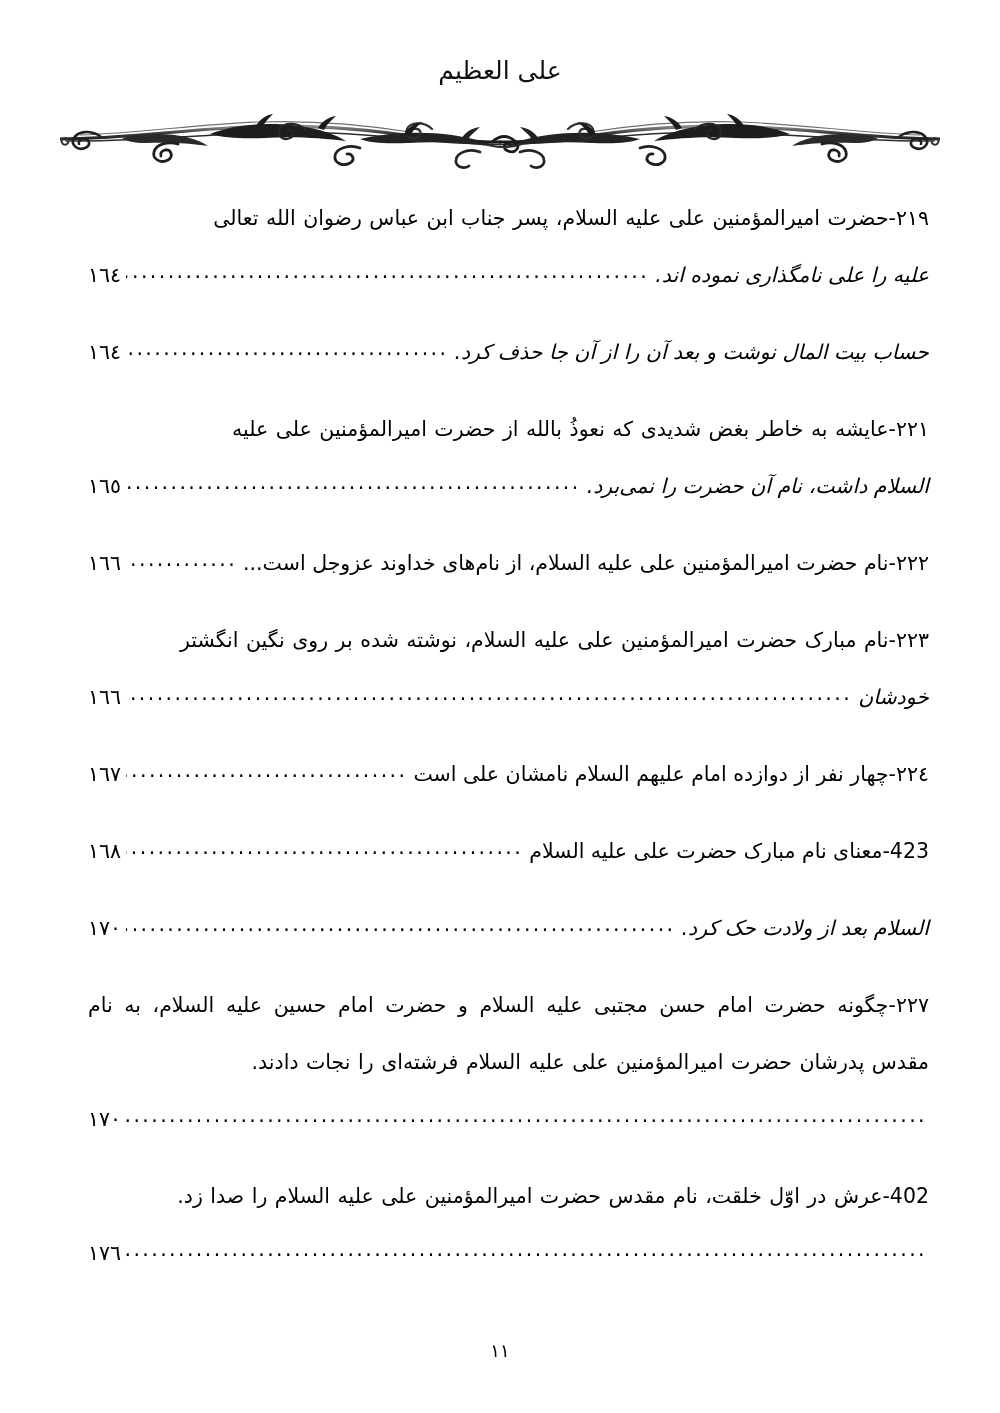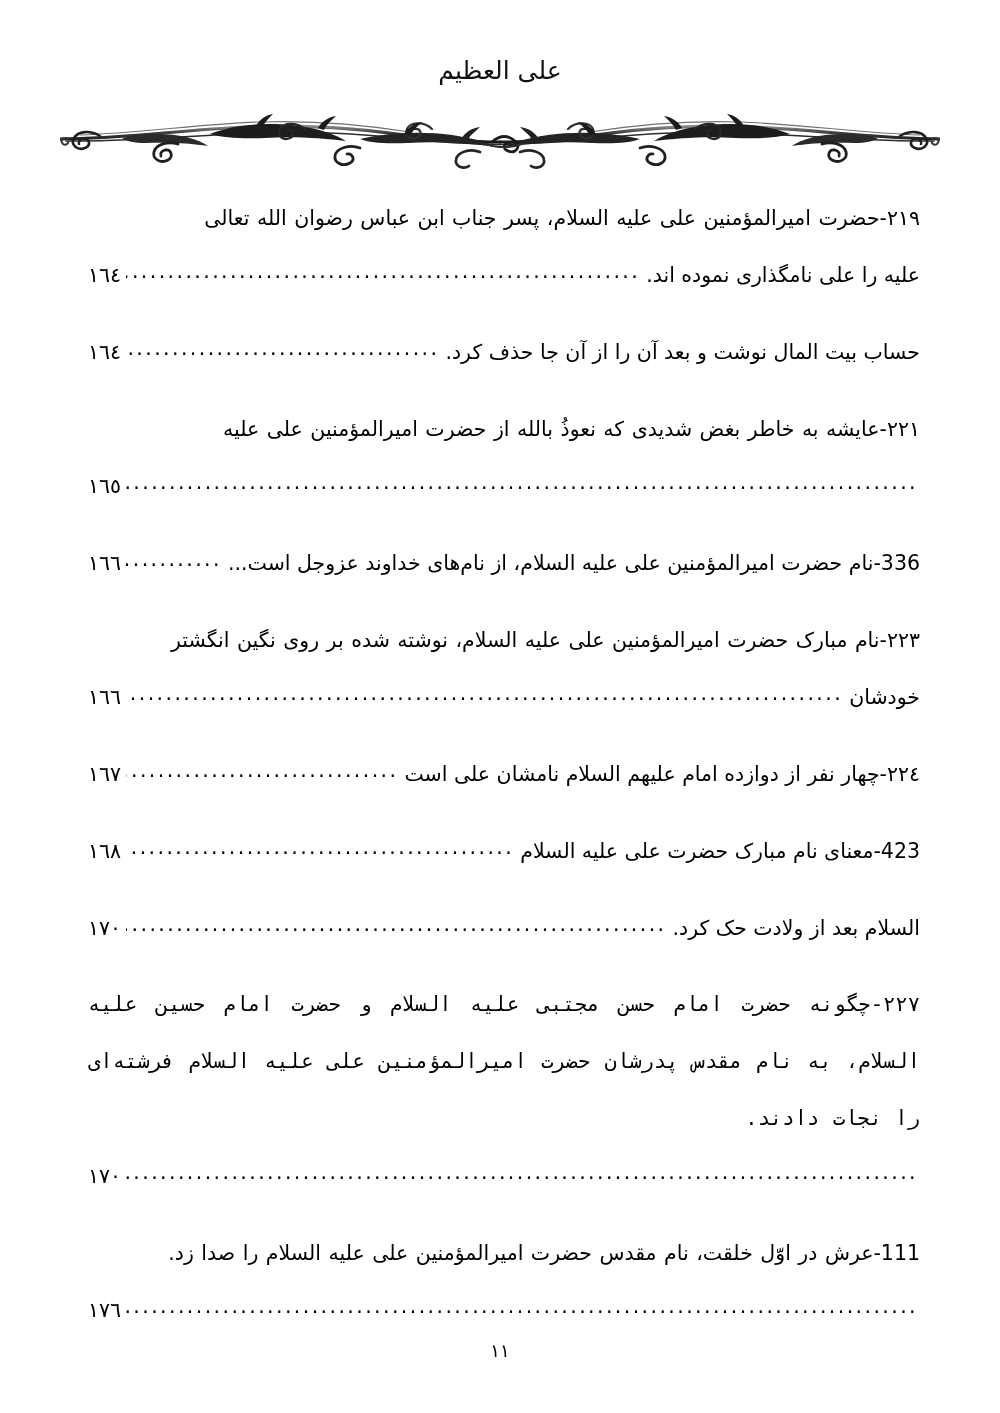--- a/index.html
+++ b/index.html
@@ -51,54 +51,54 @@
   .ornament-wrap svg {
     display: block;
     width: 880px;
     height: 62px;
   }
 
   
   .toc {
     position: absolute;
     top: 186px;
-    right: 80px;
+    right: 71px;
     left: 88px;
     direction: rtl;
     text-align: justify;
   }
   .toc-entry {
     margin: 0 0 20px 0;
     padding: 0;
   }
   .entry-text {
     font-size: 20.5px;
     line-height: 57px;
     direction: rtl;
     text-align: justify;
     text-align-last: right;
     word-spacing: 1px;
   }
   
   .entry-text.justify-both {
     text-align: justify;
-    font-family: Liberation Mono, monospace;
   }
   .leader-line {
     display: flex;
     flex-direction: row;
     align-items: baseline;
     direction: rtl;
     font-size: 20.5px;
     line-height: 57px;
     white-space: nowrap;
   }
   .leader-line .tail-text {
     flex: 0 0 auto;
     padding-left: 4px;
+    font-style: italic;
   }
   .leader-dots {
     flex: 1 1 auto;
     overflow: hidden;
     white-space: nowrap;
     font-size: 20.5px;
     letter-spacing: 2.4px;
     color: #000;
     position: relative;
     top: -4px;
@@ -214,28 +214,29 @@
       <div class="leader-line">
         <span class="tail-text">حساب بیت المال نوشت و بعد آن را از آن جا حذف کرد.</span>
         <span class="leader-dots">...................................................................................................................................................</span>
         <span class="page-num">١٦٤</span>
       </div>
     </div>
 
     <div class="toc-entry">
       <div class="entry-text">٢٢١-عایشه به خاطر بغض شدیدی که نعوذُ بالله از حضرت امیرالمؤمنین علی علیه</div>
       <div class="leader-line">
+        <span class="tail-text">السلام داشت، نام آن حضرت را نمی‌برد.</span>
         <span class="leader-dots">...................................................................................................................................................</span>
         <span class="page-num">١٦٥</span>
       </div>
     </div>
 
     <div class="toc-entry">
       <div class="inline-entry">
-        <span class="entry-head">336-نام حضرت امیرالمؤمنین علی علیه السلام، از نام‌های خداوند عزوجل است...</span>
+        <span class="entry-head">٢٢٢-نام حضرت امیرالمؤمنین علی علیه السلام، از نام‌های خداوند عزوجل است...</span>
         <span class="leader-dots">...................................................................................................................................................</span>
         <span class="page-num">١٦٦</span>
       </div>
     </div>
 
     <div class="toc-entry">
       <div class="entry-text">٢٢٣-نام مبارک حضرت امیرالمؤمنین علی علیه السلام، نوشته شده بر روی نگین انگشتر</div>
       <div class="leader-line">
         <span class="tail-text">خودشان</span>
         <span class="leader-dots">...................................................................................................................................................</span>
@@ -269,21 +270,21 @@
 
     <div class="toc-entry">
       <div class="entry-text justify-both">٢٢٧-چگونه حضرت امام حسن مجتبی علیه السلام و حضرت امام حسین علیه السلام، به نام مقدس پدرشان حضرت امیرالمؤمنین علی علیه السلام فرشته‌ای را نجات دادند.</div>
       <div class="bare-leader">
         <span class="leader-dots">...................................................................................................................................................</span>
         <span class="page-num">١٧٠</span>
       </div>
     </div>
 
     <div class="toc-entry">
-      <div class="entry-text">111-عرش در اوّل خلقت، نام مقدس حضرت امیرالمؤمنین علی علیه السلام را صدا زد.</div>
+      <div class="entry-text">402-عرش در اوّل خلقت، نام مقدس حضرت امیرالمؤمنین علی علیه السلام را صدا زد.</div>
       <div class="bare-leader">
         <span class="leader-dots">...................................................................................................................................................</span>
         <span class="page-num">١٧٦</span>
       </div>
     </div>
 
   </div>
 
   <div class="folio">١١</div>
 

